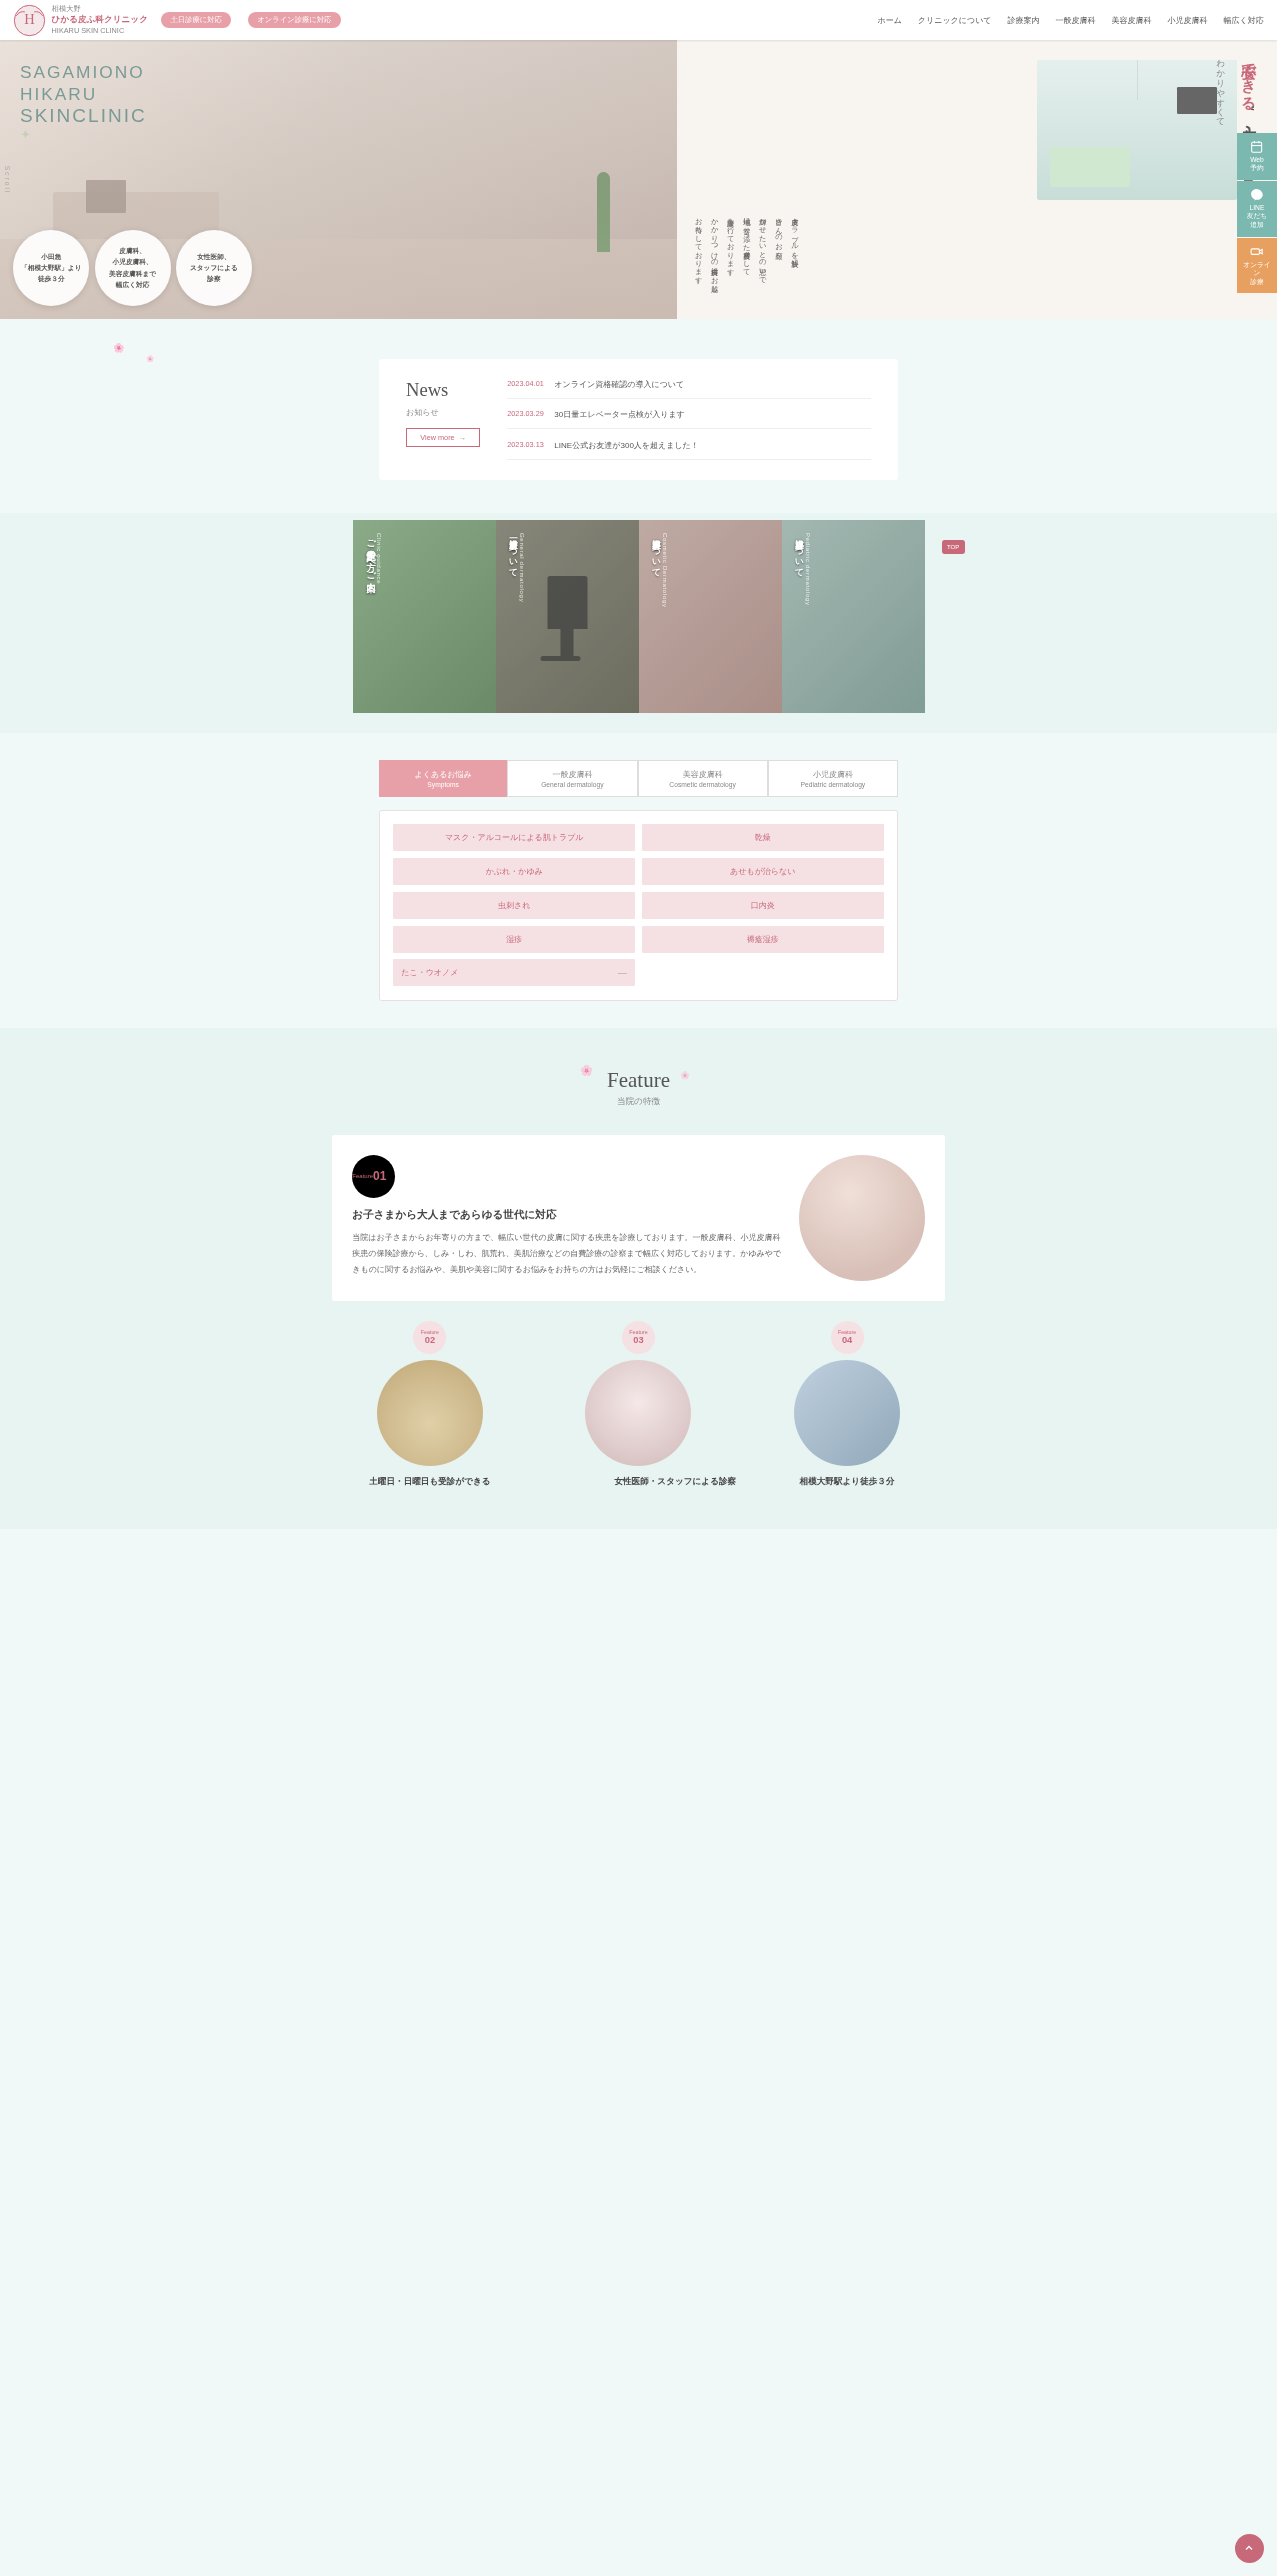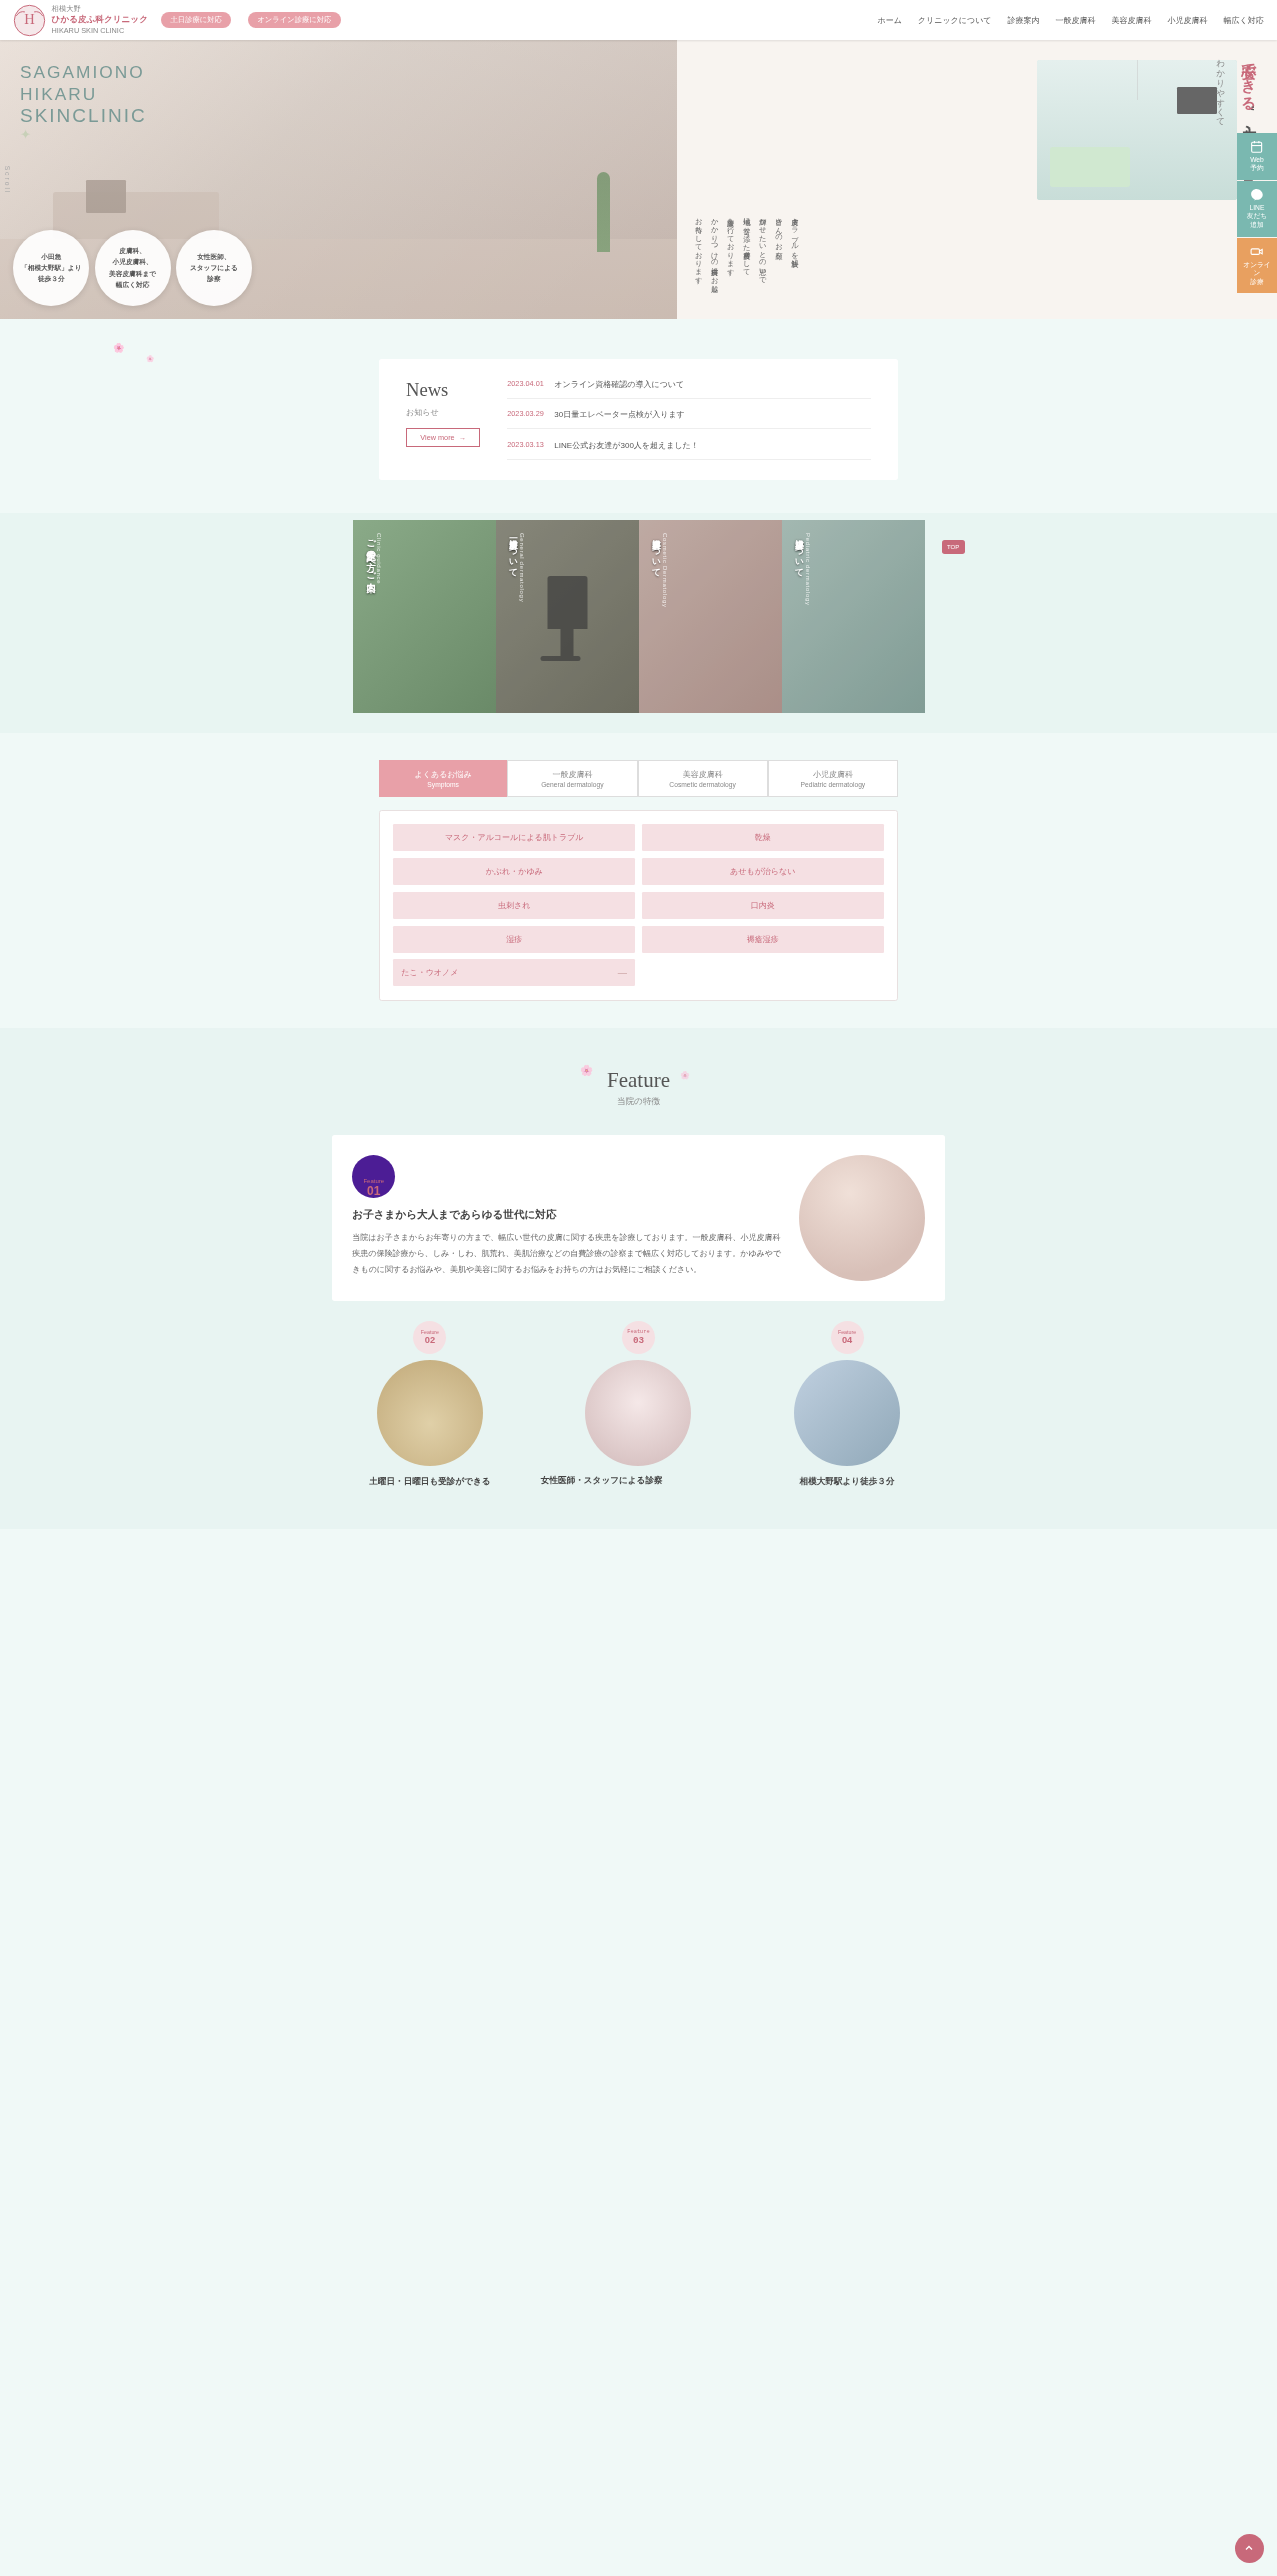--- a/index.html
+++ b/index.html
@@ -321,21 +321,21 @@
       <div style="position:relative; display:inline-block;">
         <span style="position:absolute; left:-27px; top:-3.3px; font-size:10.6px; opacity:0.7;">🌸</span>
         <span style="position:absolute; right:-20px; top:3.3px; font-size:8px; opacity:0.5;">🌸</span>
         <div class="feature-title-en">Feature</div>
       </div>
       <div class="feature-title-jp">当院の特徴</div>
     </div>
 
     <div style="background:#fff; border-radius:2.7px; padding:20px; margin-bottom:20px; display:flex; gap:13.3px; align-items:flex-start;">
       <div style="flex:1;">
-        <div style="width:43px; height:43px; border-radius:50%; background:#4c1d95; display:flex; flex-direction:column; align-items:center; justify-content:flex-end; margin-bottom:10px;">
+        <div style="width:43px; height:43px; border-radius:50%; background:#000000; display:flex; flex-direction:row; align-items:center; justify-content:flex-start; margin-bottom:10px;">
           <span style="font-size:6px; color:#c8697a;">Feature</span>
           <span style="font-size:12px; font-weight:bold; color:#c8697a;">01</span>
         </div>
         <div style="font-size:10.6px; font-weight:bold; color:#444; margin-bottom:8px;">お子さまから大人まであらゆる世代に対応</div>
         <div style="font-size:8px; color:#666; line-height:2;">当院はお子さまからお年寄りの方まで、幅広い世代の皮膚に関する疾患を診療しております。一般皮膚科、小児皮膚科疾患の保険診療から、しみ・しわ、肌荒れ、美肌治療などの自費診療の診察まで幅広く対応しております。かゆみやできものに関するお悩みや、美肌や美容に関するお悩みをお持ちの方はお気軽にご相談ください。</div>
       </div>
       <div style="width:126px; height:126px; border-radius:50%; background:radial-gradient(circle at 50% 40%, #f5e8e8 0%, #d8c0c0 60%, #c0a8a8 100%); flex-shrink:0; overflow:hidden;">
 
         <div style="width:100%; height:100%; background:radial-gradient(circle at 40% 30%, #f0e0d8 0%, #d8c0b8 70%);"></div>
       </div>
@@ -347,21 +347,21 @@
         <div style="width:33px; height:33px; border-radius:50%; background:#f5e0e3; display:flex; flex-direction:column; align-items:center; justify-content:center; margin:0 auto 6.7px;">
           <span style="font-size:5.3px; color:#c8697a;">Feature</span>
           <span style="font-size:9.3px; font-weight:bold; color:#c8697a;">02</span>
         </div>
         <div style="width:106px; height:106px; border-radius:50%; background:linear-gradient(135deg, #e8d8b8 0%, #c8b890 100%); margin:0 auto 8px; overflow:hidden;">
           <div style="width:100%; height:100%; background:radial-gradient(circle at 50% 60%, #e0d0a8 0%, #c0a878 100%);"></div>
         </div>
         <div style="font-size:8.6px; font-weight:bold; color:#444; line-height:1.7;">土曜日・日曜日も受診ができる</div>
       </div>
 
-      <div style="text-align:left; flex:1;font-family:Liberation Mono, monospace;">
+      <div style="text-align:right; flex:1;">
         <div style="width:33px; height:33px; border-radius:50%; background:#f5e0e3; display:flex; flex-direction:column; align-items:center; justify-content:center; margin:0 auto 6.7px;">
           <span style="font-size:5.3px; color:#c8697a;">Feature</span>
           <span style="font-size:9.3px; font-weight:bold; color:#c8697a;">03</span>
         </div>
         <div style="width:106px; height:106px; border-radius:50%; background:linear-gradient(135deg, #f0e0e0 0%, #d8c0c0 100%); margin:0 auto 8px; overflow:hidden;">
           <div style="width:100%; height:100%; background:radial-gradient(circle at 50% 40%, #f5e8e8 0%, #d0b8b8 100%);"></div>
         </div>
         <div style="font-size:8.6px; font-weight:bold; color:#444; line-height:1.7;">女性医師・スタッフによる診察</div>
       </div>
 

